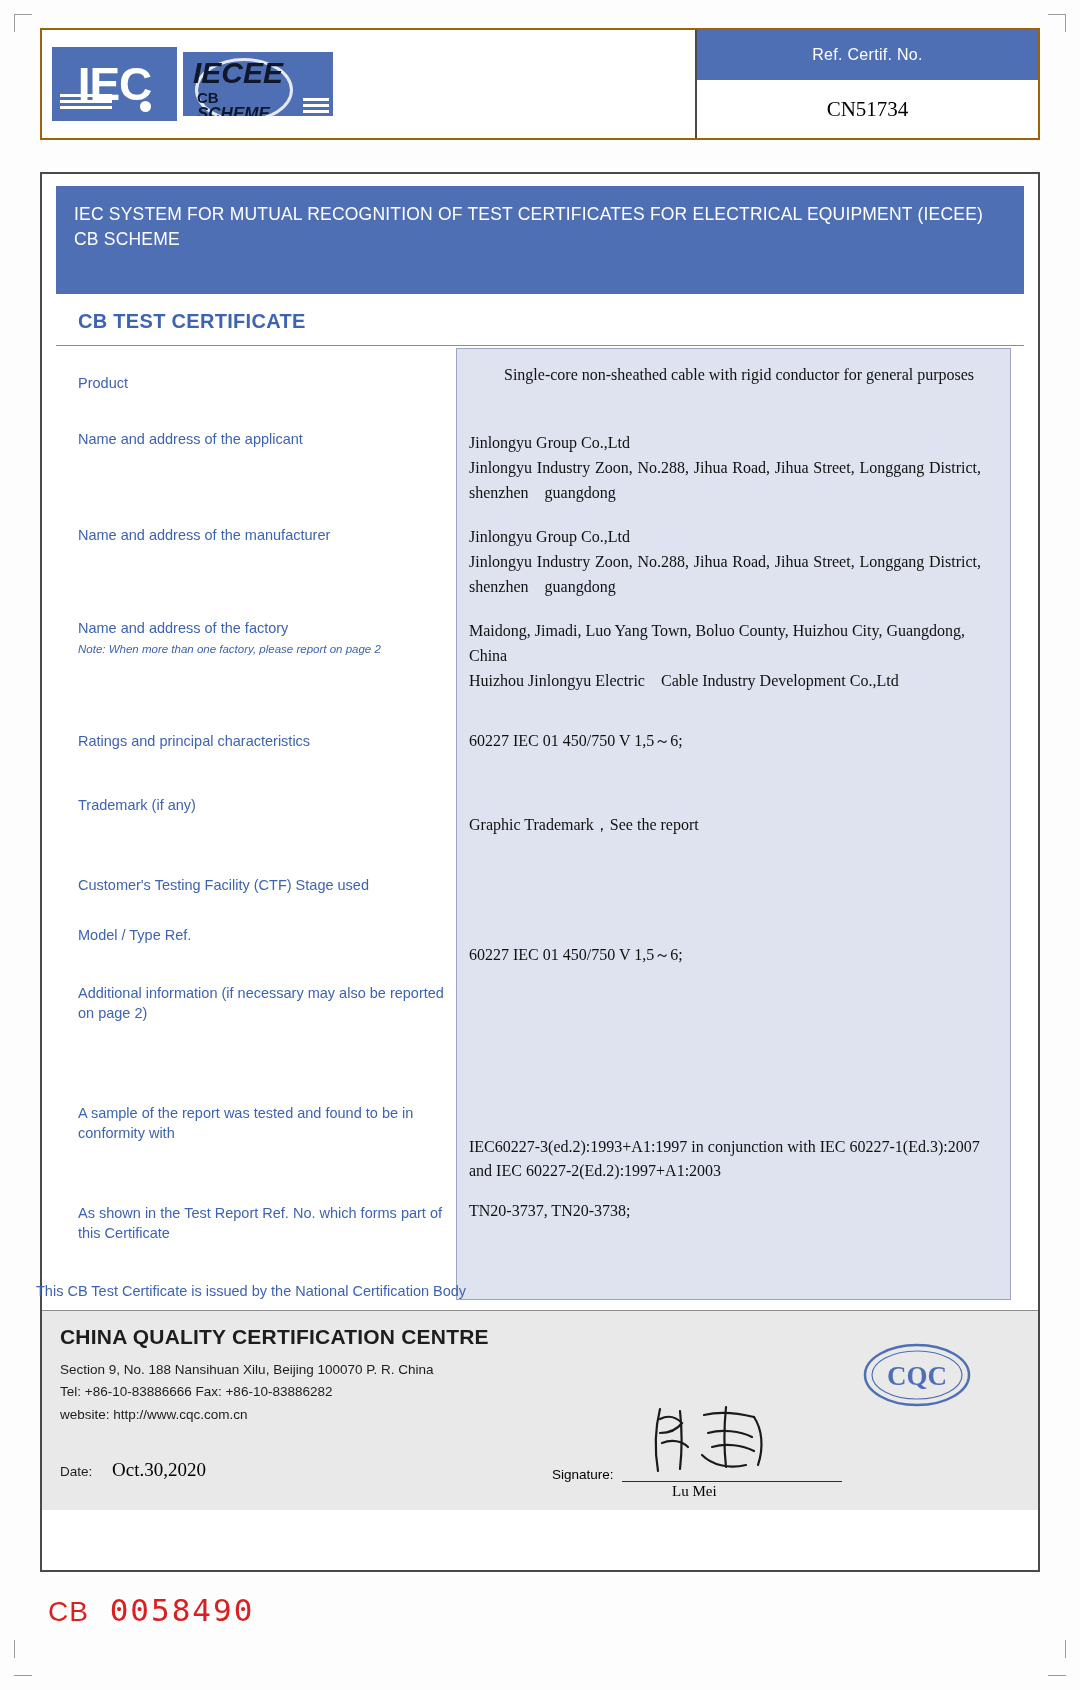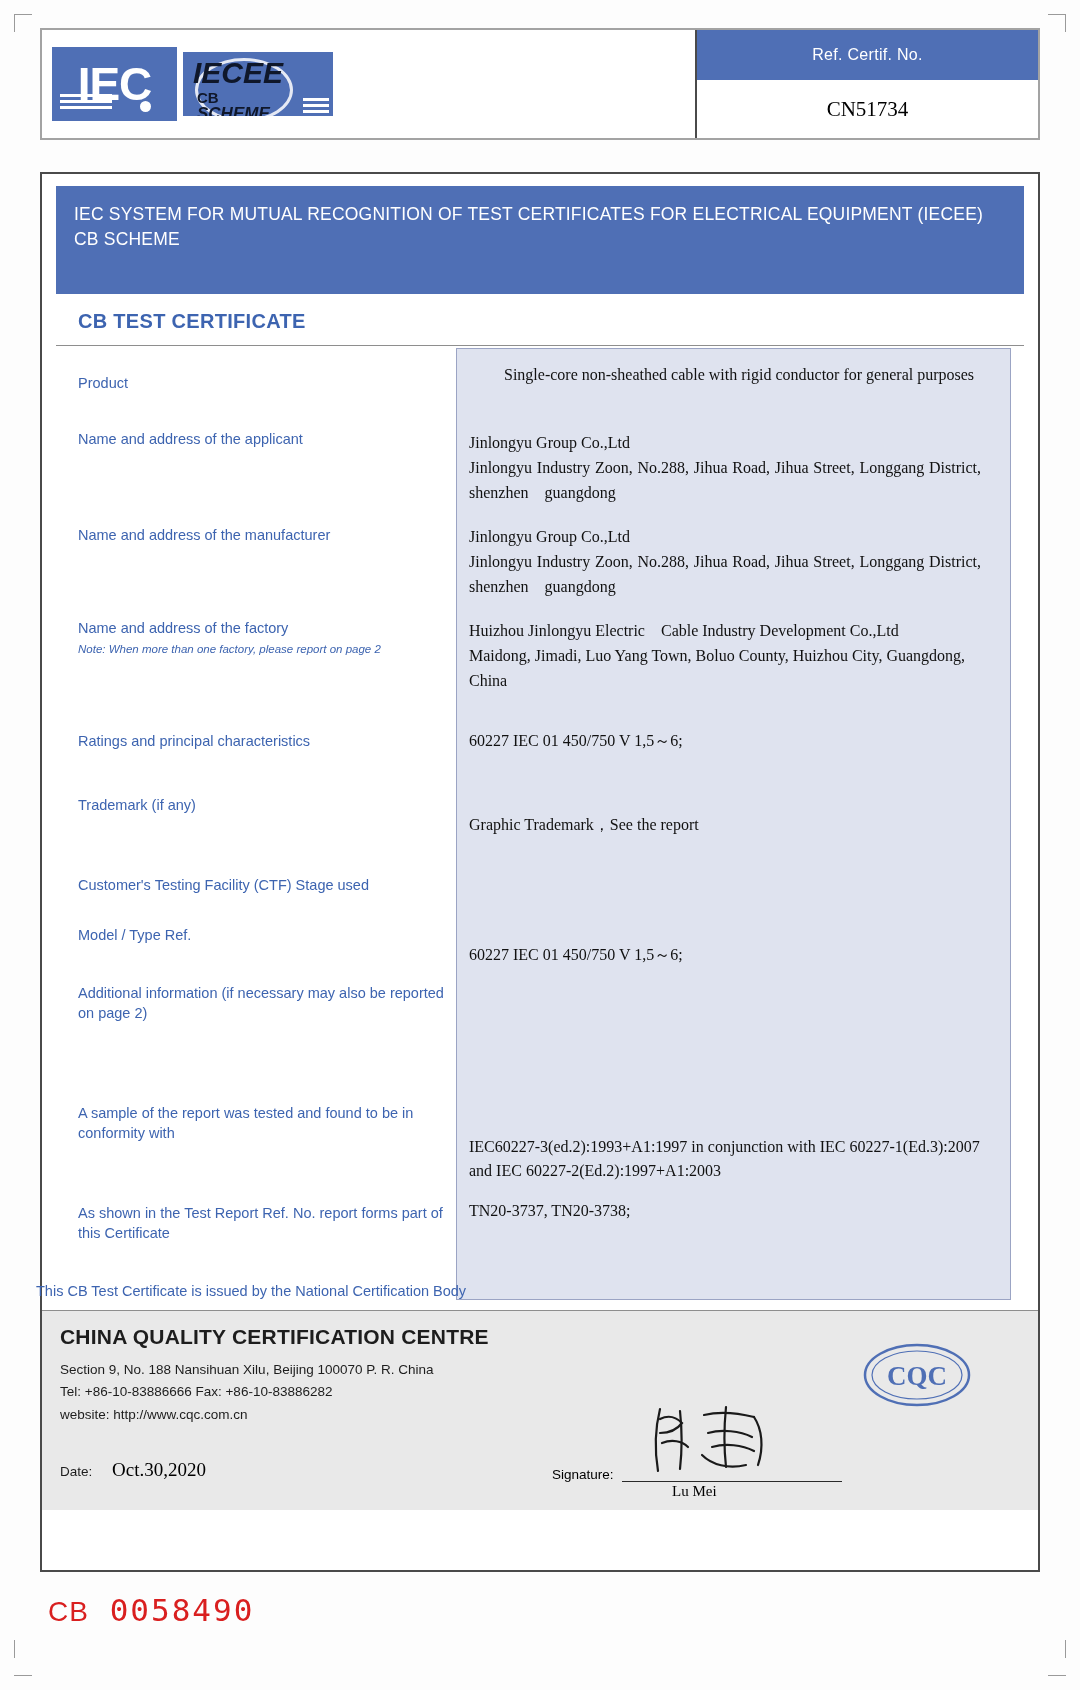--- a/index.html
+++ b/index.html
@@ -29,21 +29,21 @@
   }
   .crop.h { width: 18px; height: 1px; }
   .crop.v { width: 1px; height: 18px; }
 
   
   .header {
     position: absolute;
     left: 40px; top: 28px;
     width: 1000px; height: 112px;
     display: flex;
-    border: 2px solid #a3a3a3;
+    border: 2px solid #a16207;
     box-sizing: border-box;
     background: #fff;
   }
   .logo-cell {
     width: 655px;
     border-right: 2px solid #4a4a4a;
     box-sizing: border-box;
     position: relative;
     background: #fff;
     display: flex;
@@ -385,22 +385,22 @@
           </div>
         <div class="val" style="top:82px;">
             <div>Jinlongyu Group Co.,Ltd</div>
             <div>Jinlongyu Industry Zoon, No.288, Jihua Road, Jihua Street, Longgang District, shenzhen　guangdong</div>
           </div>
         <div class="val" style="top:176px;">
             <div>Jinlongyu Group Co.,Ltd</div>
             <div>Jinlongyu Industry Zoon, No.288, Jihua Road, Jihua Street, Longgang District, shenzhen　guangdong</div>
           </div>
         <div class="val nowrap" style="top:270px;">
+            <div>Maidong, Jimadi, Luo Yang Town, Boluo County, Huizhou City, Guangdong, China</div>
             <div>Huizhou Jinlongyu Electric　Cable Industry Development Co.,Ltd</div>
-            <div>Maidong, Jimadi, Luo Yang Town, Boluo County, Huizhou City, Guangdong, China</div>
           </div>
         <div class="val nowrap" style="top:380px;">
             <div>60227 IEC 01 450/750 V 1,5～6;</div>
           </div>
         <div class="val nowrap" style="top:464px;">
             <div>Graphic Trademark，See the report</div>
           </div>
         <div class="val nowrap" style="top:532px;">
             <div></div>
           </div>
@@ -425,21 +425,21 @@
         <div class="lbl" style="top:263px;">
           <span>Name and address of the factory</span>
           <span class="note">Note: When more than one factory, please report on page 2</span>
         </div>
         <div class="lbl" style="top:376px;">Ratings and principal characteristics</div>
         <div class="lbl" style="top:440px;">Trademark (if any)</div>
         <div class="lbl" style="top:520px;">Customer's Testing Facility (CTF) Stage used</div>
         <div class="lbl" style="top:570px;">Model / Type Ref.</div>
         <div class="lbl" style="top:628px;">Additional information (if necessary may also be reported on page 2)</div>
         <div class="lbl" style="top:748px;">A sample of the report was tested and found to be in conformity with</div>
-        <div class="lbl" style="top:848px;">As shown in the Test Report Ref. No. report forms part of this Certificate</div>
+        <div class="lbl" style="top:848px;">As shown in the Test Report Ref. No. which forms part of this Certificate</div>
       </div>
     </div>
   </div>
 
   <div class="issued-by">This CB Test Certificate is issued by the National Certification Body</div>
 
   <div class="footer">
     <div class="nco-name">CHINA QUALITY CERTIFICATION CENTRE</div>
     <div class="nco-lines">
       <div>Section 9, No. 188 Nansihuan Xilu, Beijing 100070 P. R. China</div>

